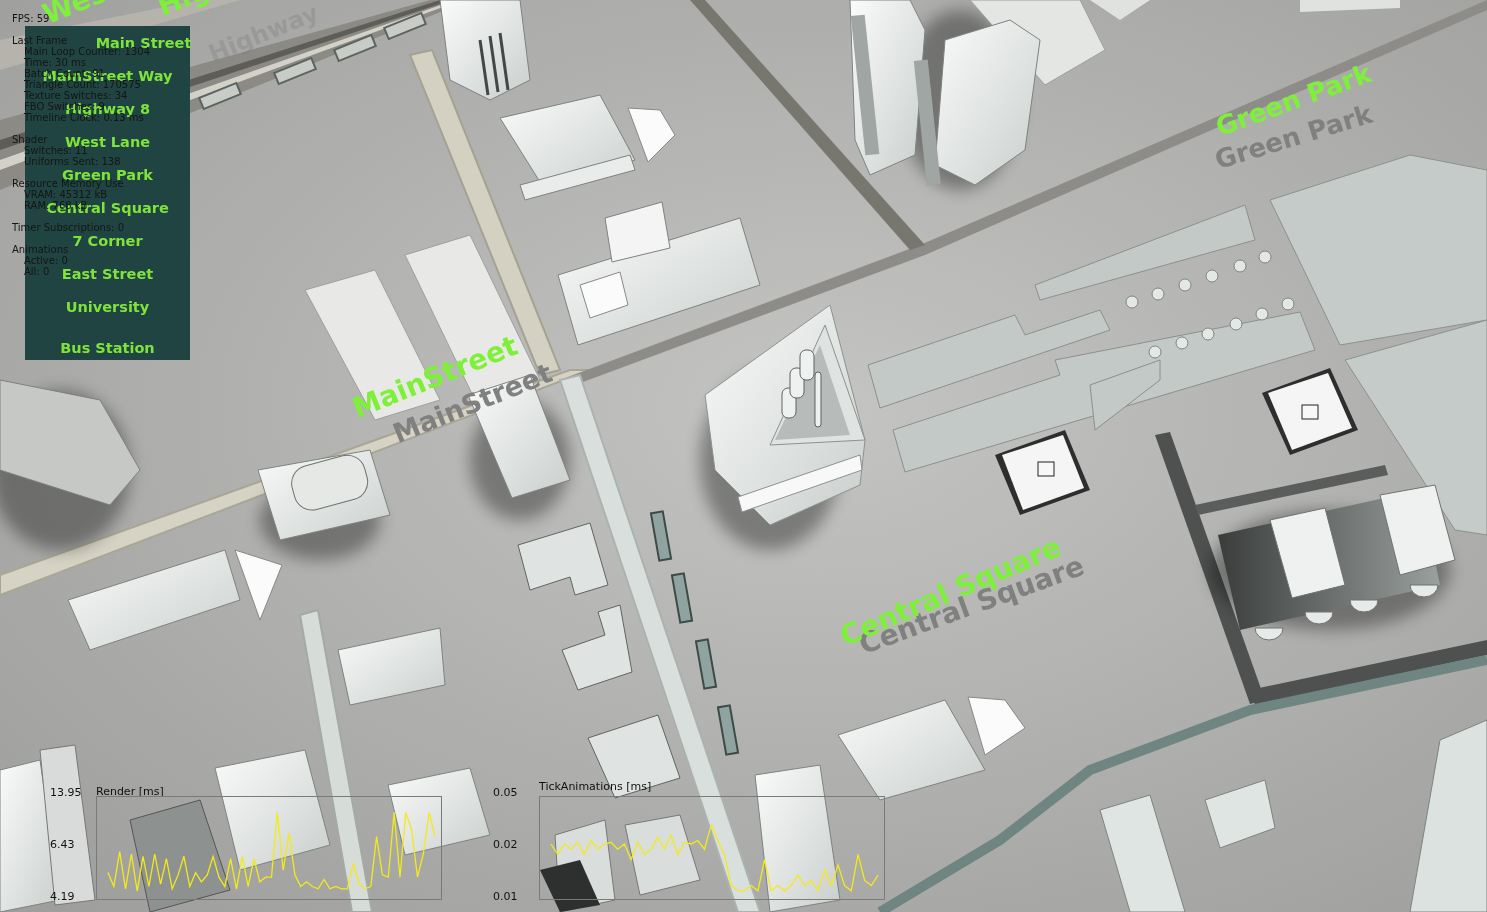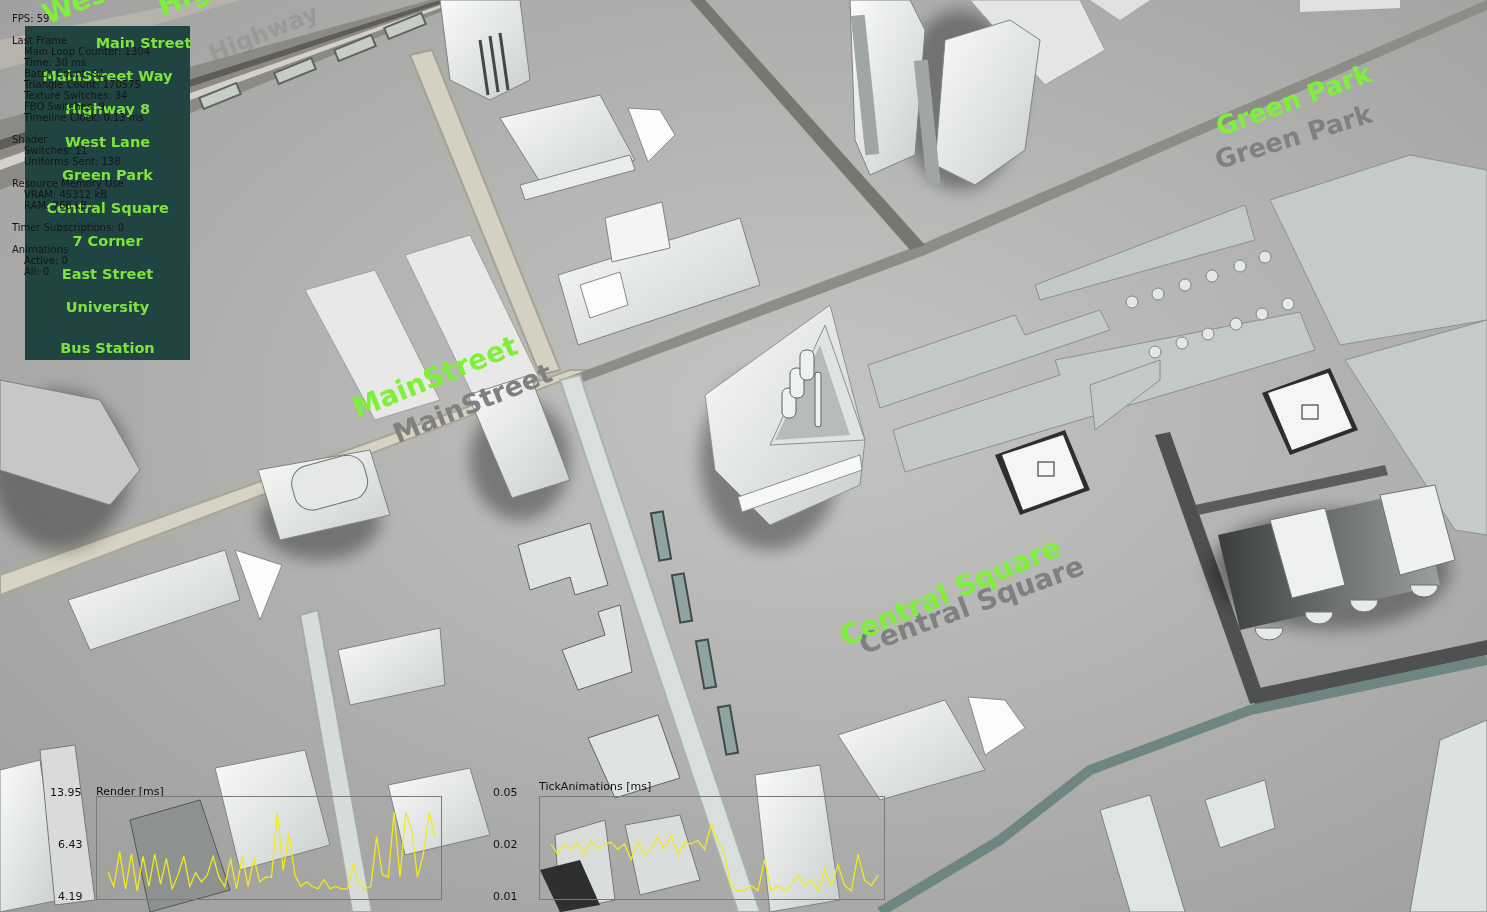--- a/index.html
+++ b/index.html
@@ -240,22 +240,22 @@
   <div class="gap"></div>
   <div>Timer Subscriptions: 0</div>
   <div class="gap"></div>
   <div>Animations</div>
   <div class="ind">Active: 0</div>
   <div class="ind">All: 0</div>
 </div>
 
 <div class="graph" style="left:50px;top:778px;width:400px;height:134px;">
   <div class="tick" style="left:0;top:8px;">13.95</div>
-  <div class="tick" style="left:8px;top:60px;">6.43</div>
-  <div class="tick" style="left:8px;top:112px;">4.19</div>
+  <div class="tick" style="left:0;top:60px;">6.43</div>
+  <div class="tick" style="left:0;top:112px;">4.19</div>
   <div class="gtitle" style="left:46px;top:7px;text-align:right;">Render [ms]</div>
   <div class="frame" style="left:46px;top:18px;width:344px;height:102px;"></div>
   <svg width="400" height="134" style="position:absolute;left:0;top:0;">
     <polyline id="render-line" fill="none" stroke="#f2ea1a" stroke-width="1.3" points="58.0,94.6 63.8,108.5 69.7,73.7 75.5,110.8 81.4,76.0 87.2,113.1 93.0,78.3 98.9,108.5 104.7,76.0 110.6,106.2 116.4,80.6 122.2,110.8 128.1,96.9 133.9,78.3 139.8,108.5 145.6,94.6 151.4,103.8 157.3,96.9 163.1,78.3 168.9,99.2 174.8,108.5 180.6,80.6 186.5,110.8 192.3,78.3 198.1,108.5 204.0,80.6 209.8,103.8 215.7,99.2 221.5,99.2 227.3,34.4 233.2,92.2 239.0,55.1 244.9,96.9 250.7,108.5 256.5,103.8 262.4,108.5 268.2,110.8 274.1,101.5 279.9,110.8 285.7,108.5 291.6,110.8 297.4,110.8 303.3,85.3 309.1,106.2 314.9,110.8 320.8,108.5 326.6,58.6 332.4,96.9 338.3,99.2 344.1,34.4 350.0,99.2 355.8,34.4 361.6,51.7 367.5,99.2 373.3,76.0 379.2,34.4 385.0,58.6"></polyline>
   </svg>
 </div>
 
 <div class="graph" style="left:493px;top:778px;width:400px;height:134px;">
   <div class="tick" style="left:0;top:8px;">0.05</div>
   <div class="tick" style="left:0;top:60px;">0.02</div>

